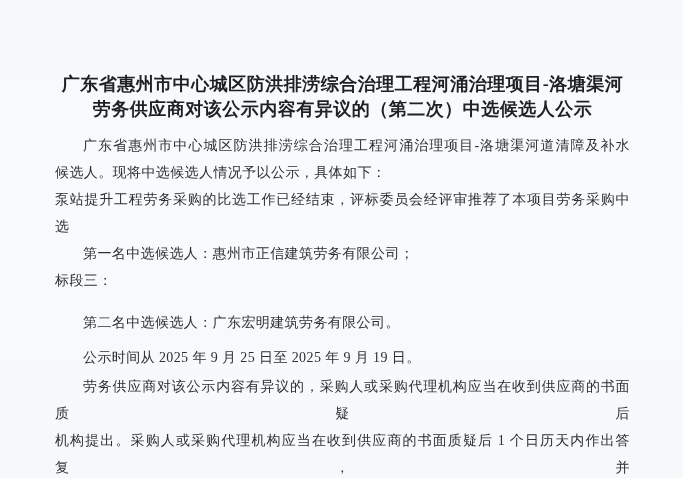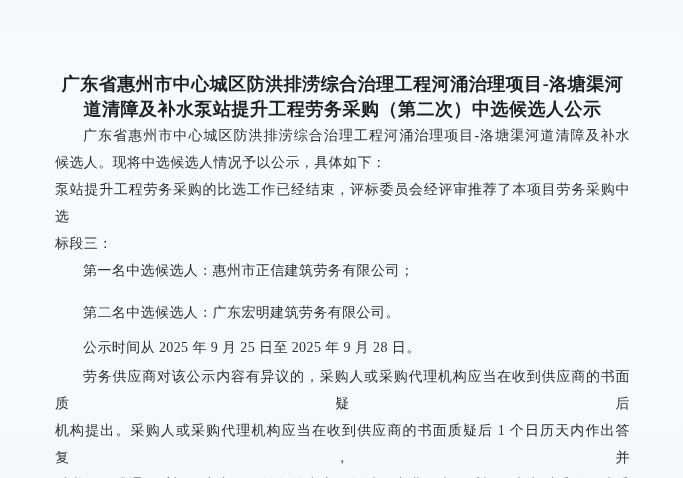--- a/index.html
+++ b/index.html
@@ -24,21 +24,21 @@
     margin: 72px 0 0 0;
     font-size: 18px;
     font-weight: 700;
     line-height: 25px;
     text-align: center;
     color: #1e2023;
     letter-spacing: 0.5px;
   }
   .tline { text-align: center; }
   .para { margin: 0; }
-  .intro { }
+  .intro { margin-top: 10px; }
   .line {
     font-size: 14px;
     line-height: 27px;
     letter-spacing: 0.4px;
     white-space: normal;
   }
   
   .j {
     text-align: justify;
     text-align-last: justify;
@@ -49,36 +49,36 @@
   .gap-xs { margin-top: 2px; }
 </style>
 </head>
 <body>
 
 <div class="page">
   <div class="content">
 
     <h1 class="title">
       <div class="tline">广东省惠州市中心城区防洪排涝综合治理工程河涌治理项目-洛塘渠河</div>
-      <div class="tline">道清障及补水泵站提升工程劳务采购（第二次）中选候选人公示</div>
+      <div class="tline">劳务供应商对该公示内容有异议的（第二次）中选候选人公示</div>
     </h1>
 
     <div class="para intro">
       <div class="line j ind">广东省惠州市中心城区防洪排涝综合治理工程河涌治理项目-洛塘渠河道清障及补水</div>
       <div class="line">候选人。现将中选候选人情况予以公示，具体如下：</div>
       <div class="line j">泵站提升工程劳务采购的比选工作已经结束，评标委员会经评审推荐了本项目劳务采购中选</div>
     </div>
 
+    <div class="line ind">第一名中选候选人：惠州市正信建筑劳务有限公司；</div>
+
     <div class="line">标段三：</div>
-
-    <div class="line ind">第一名中选候选人：惠州市正信建筑劳务有限公司；</div>
 
     <div class="line ind gap-sm">第二名中选候选人：广东宏明建筑劳务有限公司。</div>
 
-    <div class="line ind gap-md">公示时间从 2025 年 9 月 25 日至 2025 年 9 月 28 日。</div>
+    <div class="line ind gap-md">公示时间从 2025 年 9 月 25 日至 2025 年 9 月 19 日。</div>
 
     <div class="para gap-xs">
       <div class="line j ind">劳务供应商对该公示内容有异议的，采购人或采购代理机构应当在收到供应商的书面质疑后</div>
       <div class="line j">机构提出。采购人或采购代理机构应当在收到供应商的书面质疑后 1 个日历天内作出答复，并</div>
       <div class="line j">以书面形式通知质疑供应商，但答复的内容不得涉及商业秘密。质疑供应商对采购人或采购代</div>
 
     </div>
 
   </div>
 </div>

